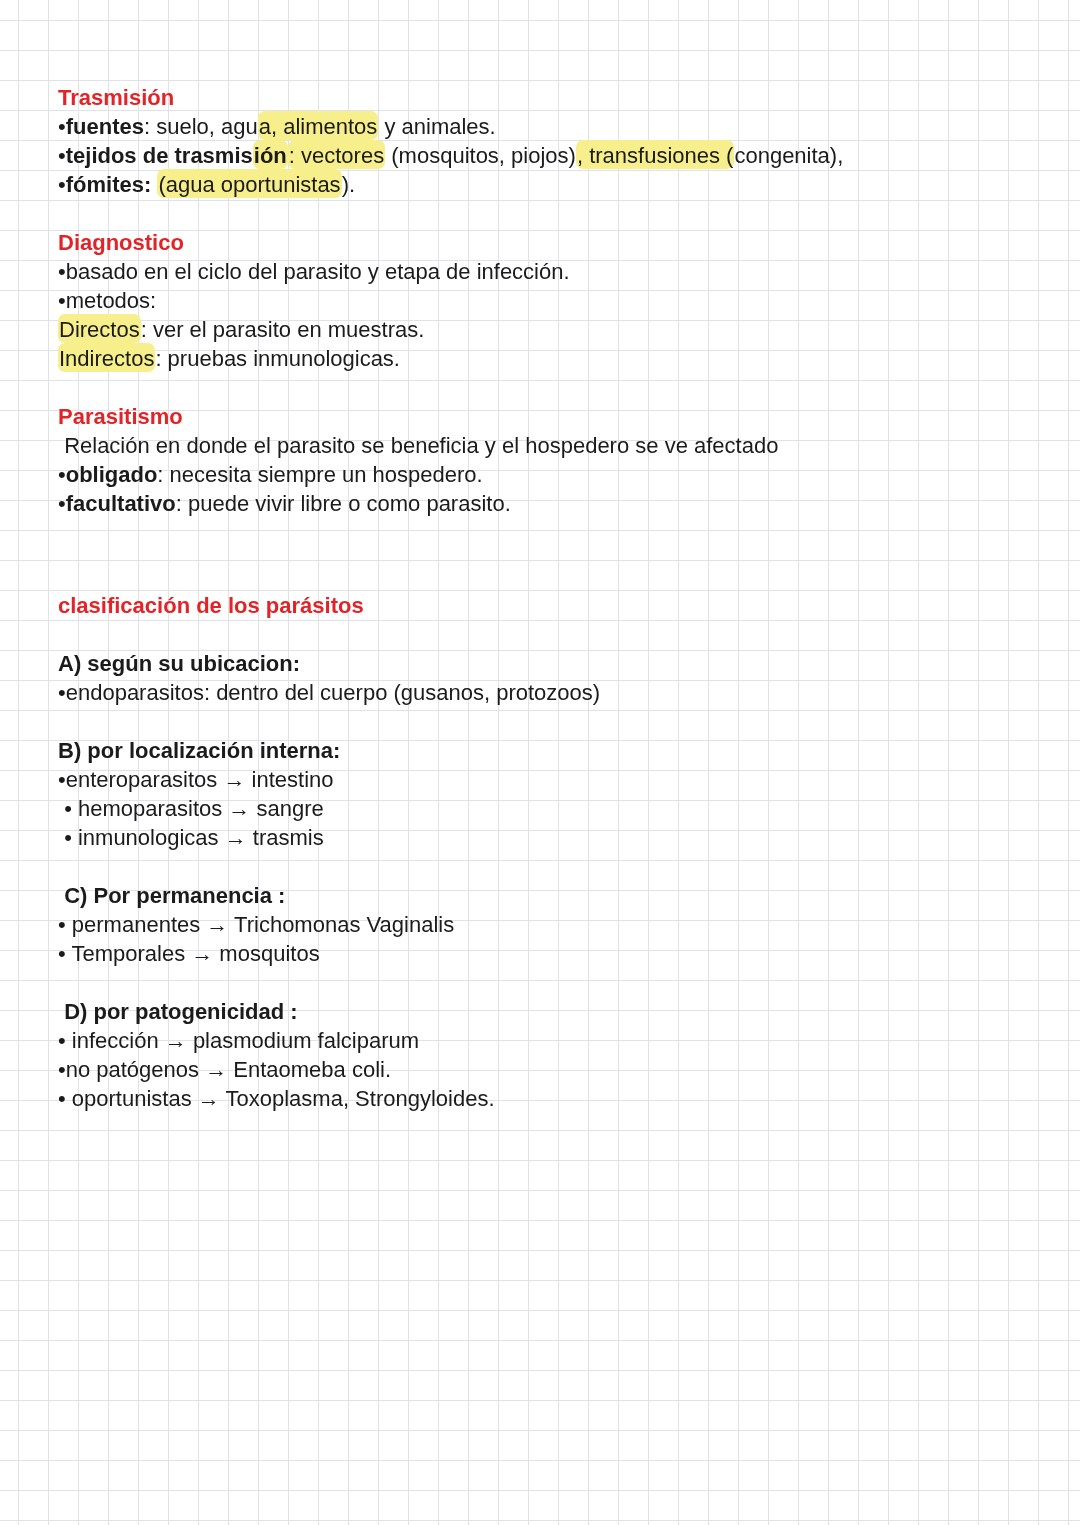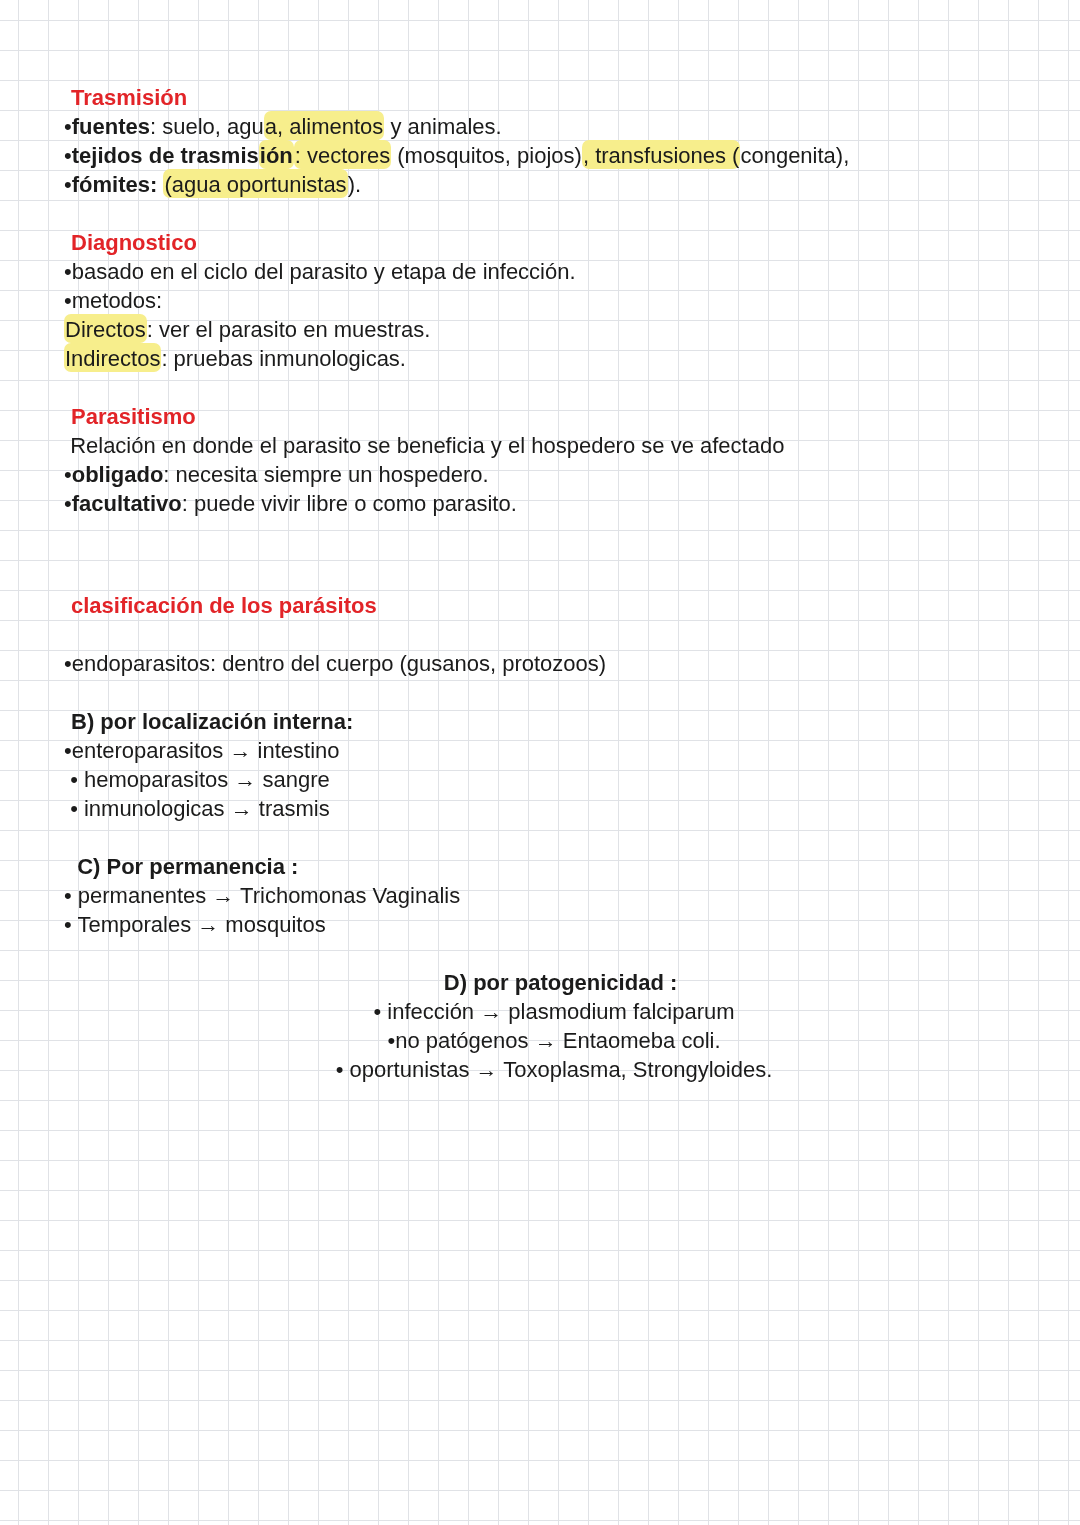--- a/index.html
+++ b/index.html
@@ -28,27 +28,25 @@
     right:36px;
     color:var(--ink,#1b1b1b);
     font-size:22px;
     line-height:29px;
   }
   .sec{margin:0;padding:0;}
   .heading{
     white-space:pre-wrap;
     font-weight:bold;
     line-height:29px;
-    margin-left:13px;
   }
   .heading.red{color:var(--accent,#e22428);}
   .line{
     white-space:pre-wrap;
     line-height:29px;
-    margin-left:6px;
   }
   .b{font-weight:bold;}
   .h{
     background:var(--hl,#f7ee8c);
     border-radius:7px;
     padding:3px 1px 1px 1px;
     -webkit-box-decoration-break:clone;
     box-decoration-break:clone;
   }
 </style>
@@ -74,33 +72,34 @@
       <section class="sec" style="margin-top: 29px;">
         <div class="heading red">Parasitismo</div>
         <div class="line"><span> Relación en donde el parasito se beneficia y el hospedero se ve afectado</span></div>
         <div class="line"><span>•</span><span class="b">obligado</span><span>: necesita siempre un hospedero.</span></div>
         <div class="line"><span>•</span><span class="b">facultativo</span><span>: puede vivir libre o como parasito.</span></div>
       </section>
       <section class="sec" style="margin-top: 72.5px;">
         <div class="heading red">clasificación de los parásitos</div>
       </section>
       <section class="sec" style="margin-top: 29px;">
+        <div class="heading black">A) según su ubicacion:</div>
         <div class="line"><span>•endoparasitos: dentro del cuerpo (gusanos, protozoos)</span></div>
       </section>
       <section class="sec" style="margin-top: 29px;">
         <div class="heading black">B) por localización interna:</div>
         <div class="line"><span>•enteroparasitos </span><span>→</span><span> intestino</span></div>
         <div class="line"><span> • hemoparasitos </span><span>→</span><span> sangre</span></div>
         <div class="line"><span> • inmunologicas </span><span>→</span><span> trasmis</span></div>
       </section>
       <section class="sec" style="margin-top: 29px;">
         <div class="heading black"> C) Por permanencia :</div>
         <div class="line"><span>• permanentes </span><span>→</span><span> Trichomonas Vaginalis</span></div>
         <div class="line"><span>• Temporales </span><span>→</span><span> mosquitos</span></div>
       </section>
-      <section class="sec" style="margin-top: 29px; text-align: center;">
+      <section class="sec" style="margin-top: 29px;">
         <div class="heading black"> D) por patogenicidad :</div>
         <div class="line"><span>• infección </span><span>→</span><span> plasmodium falciparum</span></div>
         <div class="line"><span>•no patógenos </span><span>→</span><span> Entaomeba coli.</span></div>
         <div class="line"><span>• oportunistas </span><span>→</span><span> Toxoplasma, Strongyloides.</span></div>
       </section>
     </main>
 </div>
 
 </body></html>

